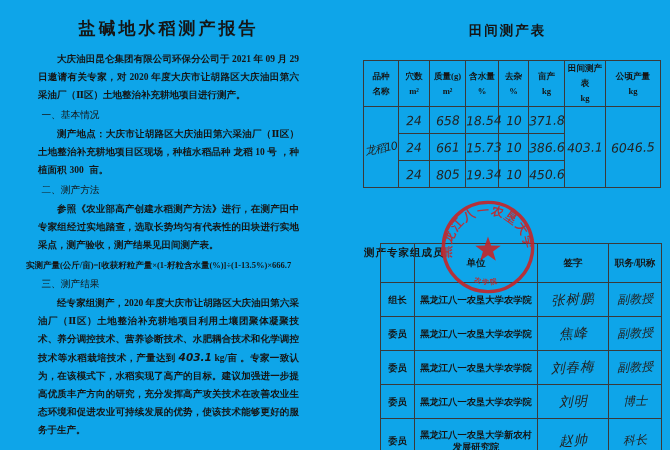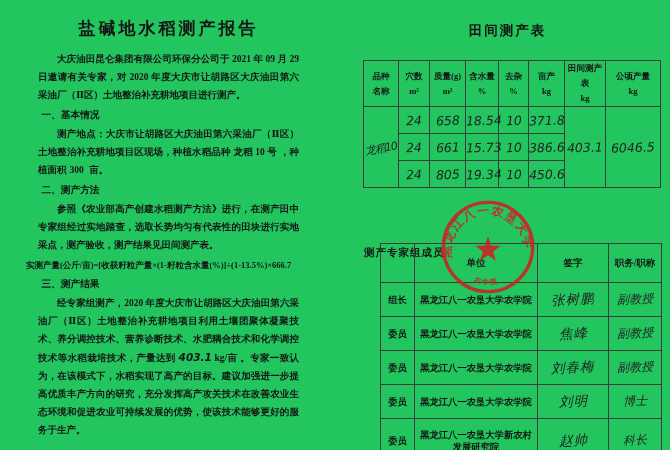--- a/index.html
+++ b/index.html
@@ -1,23 +1,23 @@
 <!DOCTYPE html>
 <html><head>
 <meta charset="utf-8">
 <style>
   html,body{margin:0;padding:0;background:#e8e8e8;}
-  .sheet{position:relative;width:670px;height:450px;background:#22c55e;overflow:hidden;
+  .sheet{position:relative;width:670px;height:450px;background:#0ea5e9;overflow:hidden;
          font-family:"Liberation Serif","DejaVu Serif",serif;color:#151515;}
   
   .page-left{position:absolute;left:0;top:0;width:335px;height:450px;
              padding:13px 20px 0 22px;box-sizing:border-box;}
   .report-title{text-align:center;font-size:17px;font-weight:bold;letter-spacing:3px;margin:4px 0 10px;}
   .para{font-size:9.5px;font-weight:600;line-height:18px;text-align:justify;text-indent:2em;margin:0 16px 2px;}
-  .heading{font-size:9.7px;font-weight:bold;line-height:18px;text-indent:2em;margin:1px 0;}
+  .heading{font-size:9.7px;font-weight:normal;line-height:18px;text-indent:2em;margin:1px 0;}
   .formula{font-size:8.5px;font-weight:bold;line-height:18px;text-indent:4px;margin:1px 0;white-space:nowrap;}
   .uline{text-underline-offset:2px;padding:0 3px;font-weight:bold;}
   
   .hw{font-family:"DejaVu Sans",sans-serif;font-style:italic;color:#222;display:inline-block;
       transform:rotate(-2deg);font-weight:500;}
   .hw-inline{font-family:"DejaVu Sans",sans-serif;font-style:italic;font-weight:600;font-size:10.5px;}
   
   .page-right{position:absolute;left:340px;top:0;width:335px;height:450px;box-sizing:border-box;}
   .ft-title{text-align:center;font-weight:bold;font-size:13.5px;letter-spacing:2px;margin:0;
             position:absolute;top:22px;left:0;width:100%;}

